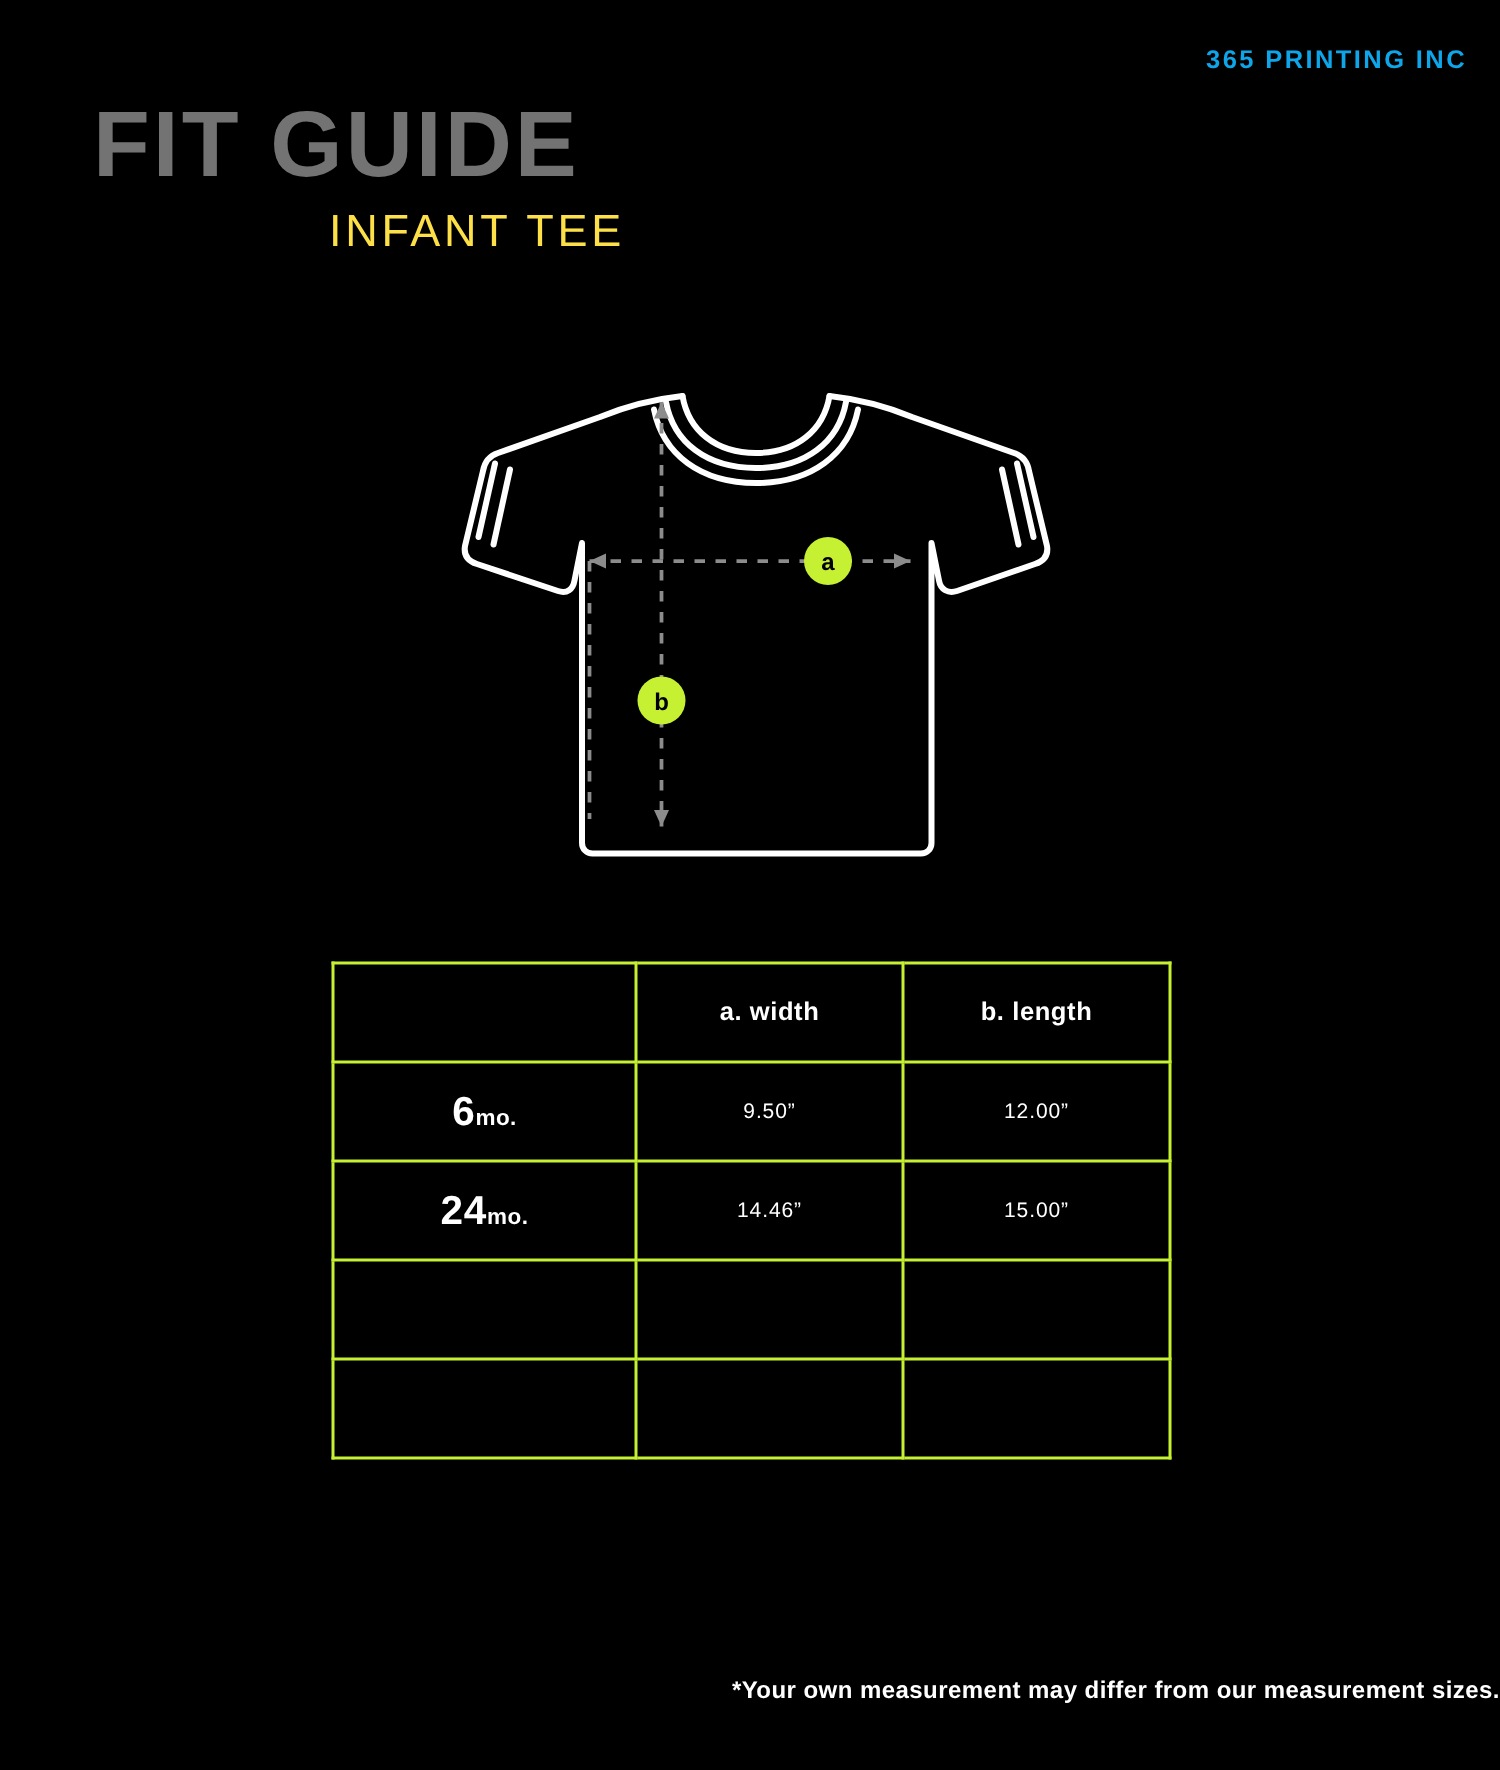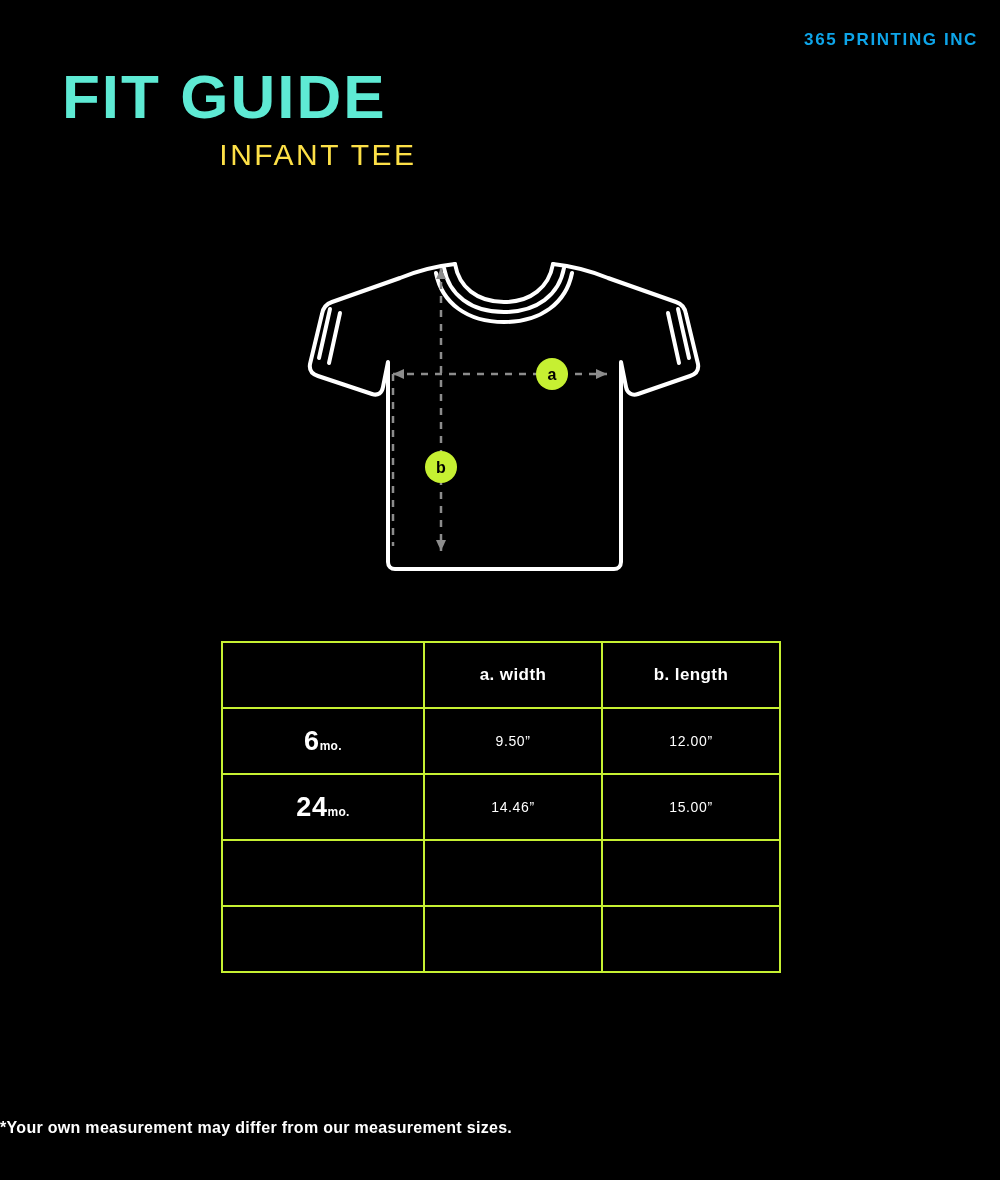--- a/index.html
+++ b/index.html
@@ -31,21 +31,21 @@
     position: absolute;
     top: 66px;
     left: 62px;
     width: 420px;
   }
   .title-main {
     font-size: 62px;
     line-height: 62px;
     font-weight: bold;
     letter-spacing: 2px;
-    color: #5eead4;
+    color: #737373;
     margin: 0;
   }
   .title-sub {
     margin: 12px 0 0 0;
     font-size: 30px;
     line-height: 30px;
     font-weight: normal;
     letter-spacing: 2.5px;
     color: #fde047;
     text-align: center;
@@ -87,37 +87,37 @@
     font-weight: bold;
     letter-spacing: 0.4px;
     color: #ffffff;
   }
   .size-num {
     font-size: 27px;
     font-weight: bold;
     letter-spacing: 0.5px;
   }
   .size-unit {
-    font-size: 12px;
+    font-size: 15px;
     font-weight: bold;
     letter-spacing: 0.3px;
   }
   .meas {
     font-size: 14px;
     font-weight: normal;
     letter-spacing: 0.6px;
   }
   .empty-cell { height: 64px; }
 
   .footnote {
     position: absolute;
     top: 1119px;
     left: 0;
     width: 1000px;
-    text-align: left;
+    text-align: right;
     font-size: 16px;
     font-weight: bold;
     letter-spacing: 0.3px;
     color: #ffffff;
   }
 </style>
 </head>
 <body>
 
 <div class="brand">365 PRINTING INC</div>

